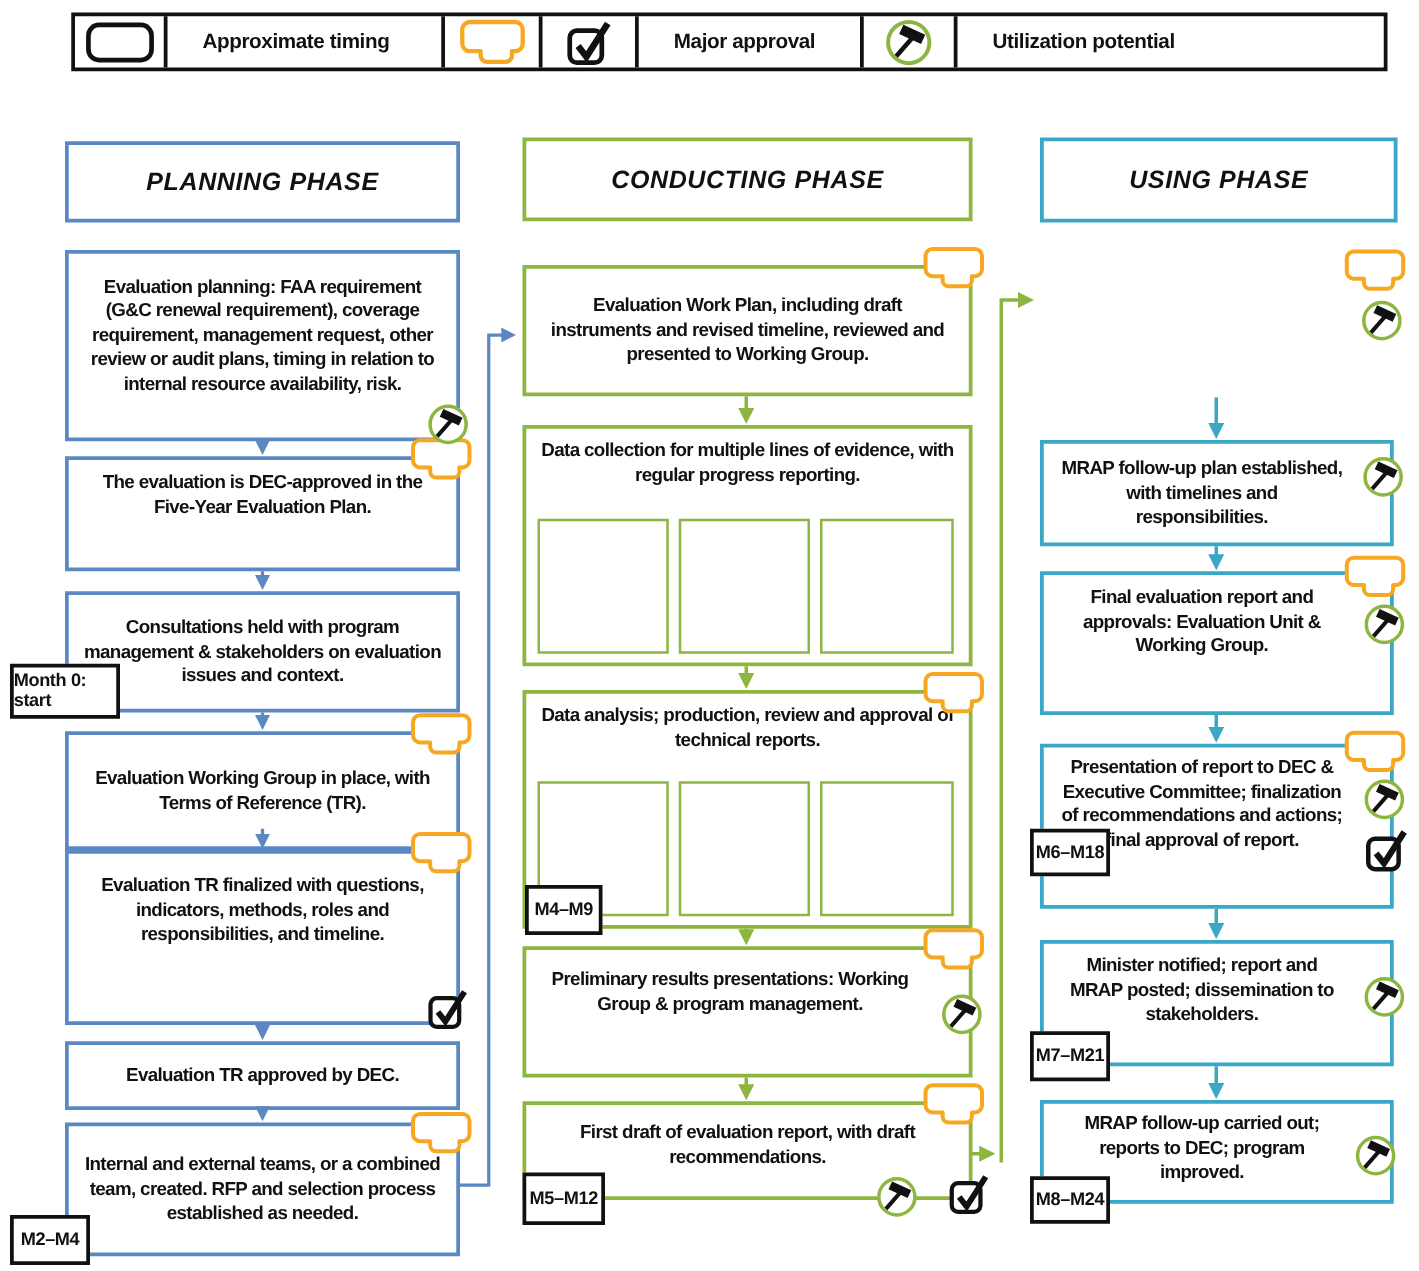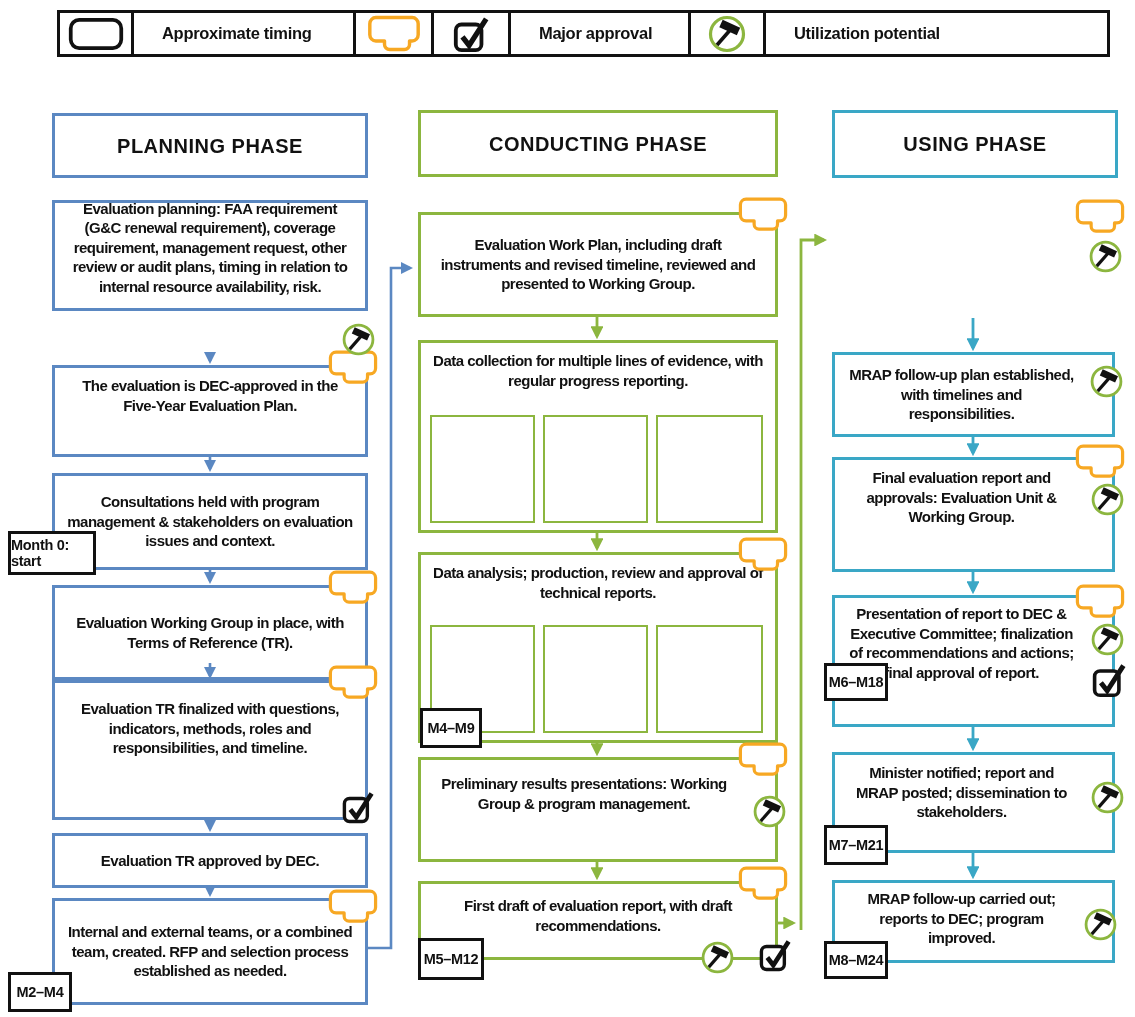--- a/index.html
+++ b/index.html
@@ -16,21 +16,21 @@
 
   
   .box{position:absolute;box-sizing:border-box;background:#fff;display:flex;
        align-items:center;justify-content:center;text-align:center;
        font-weight:bold;font-size:15px;line-height:1.3;letter-spacing:-0.5px;
        padding:4px 12px;z-index:2;}
   .v-top{align-items:flex-start;}
   .b-plan{border:3px solid var(--planning);}
   .b-cond{border:3px solid var(--conducting);}
   .b-use{border:3px solid var(--using);padding-right:38px;padding-left:14px;}
-  .hdr{font-size:20px;letter-spacing:0.5px;}
+  .hdr{font-size:20px;letter-spacing:0.5px;font-style:italic;}
   .subbox{position:absolute;box-sizing:border-box;background:#fff;
           border:2.5px solid var(--conducting);}
 
   
   .badge{position:absolute;box-sizing:border-box;background:#fff;border:3px solid #111;
          border-radius:0;display:flex;align-items:center;justify-content:center;
          font-weight:bold;font-size:14.5px;letter-spacing:-0.3px;z-index:7;}
 
   
   .ic{position:absolute;z-index:6;overflow:visible;}
@@ -102,21 +102,21 @@
     </div>
     <div class="lcell llabel" style="width:224px">
       <span>Utilization potential</span>
     </div>
   </div>
 
   <div class="box b-plan hdr" style="left:52px;top:113px;width:316px;height:65px">
       <span>PLANNING PHASE</span>
     </div>
 
-  <div class="box b-plan" style="left:52px;top:200px;width:316px;height:111px;padding-bottom:20px">
+  <div class="box b-plan" style="left:52px;top:200px;width:316px;height:153px;padding-bottom:20px">
       <span>Evaluation planning: FAA requirement (G&amp;C renewal requirement), coverage requirement, management request, other review or audit plans, timing in relation to internal resource availability, risk.</span>
     </div>
   <div class="box b-plan v-top" style="left:52px;top:365px;width:316px;height:92px;padding-top:8px">
       <span>The evaluation is DEC-approved in the Five-Year Evaluation Plan.</span>
     </div>
   <div class="box b-plan" style="left:52px;top:473px;width:316px;height:97px">
       <span>Consultations held with program management &amp; stakeholders on evaluation issues and context.</span>
     </div>
   <div class="box b-plan" style="left:52px;top:585px;width:316px;height:95px">
       <span>Evaluation Working Group in place, with Terms of Reference (TR).</span>

